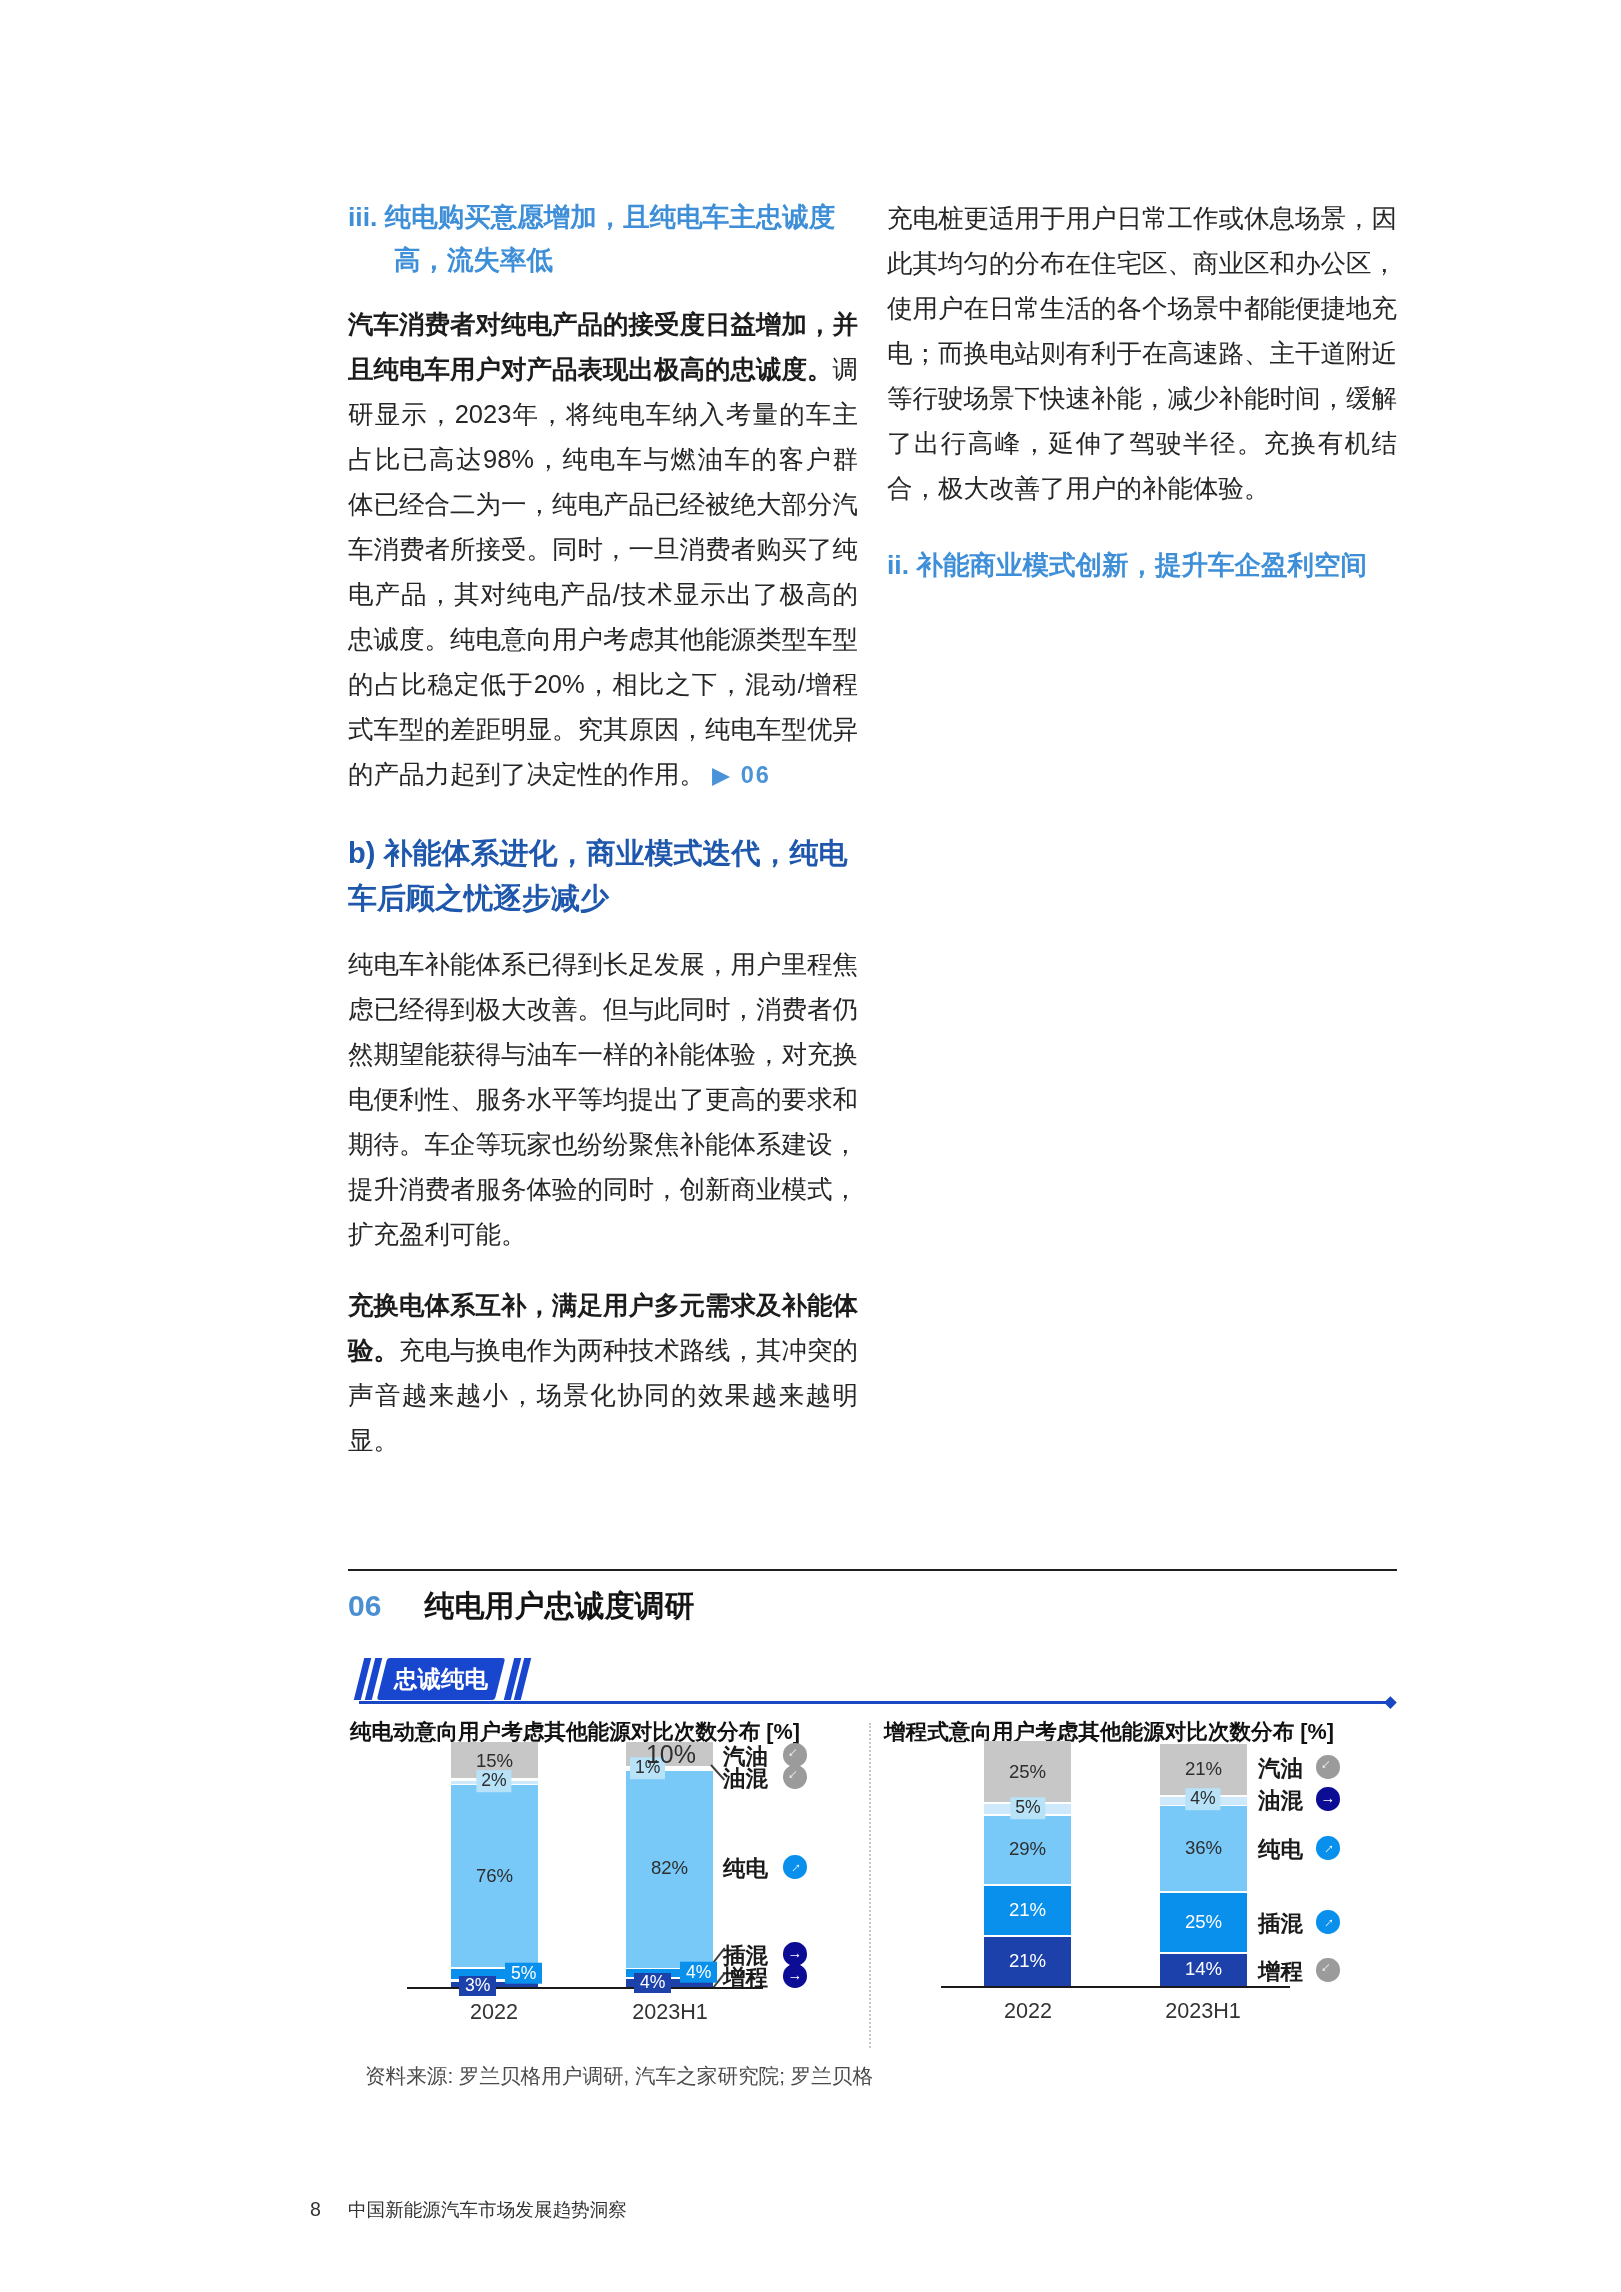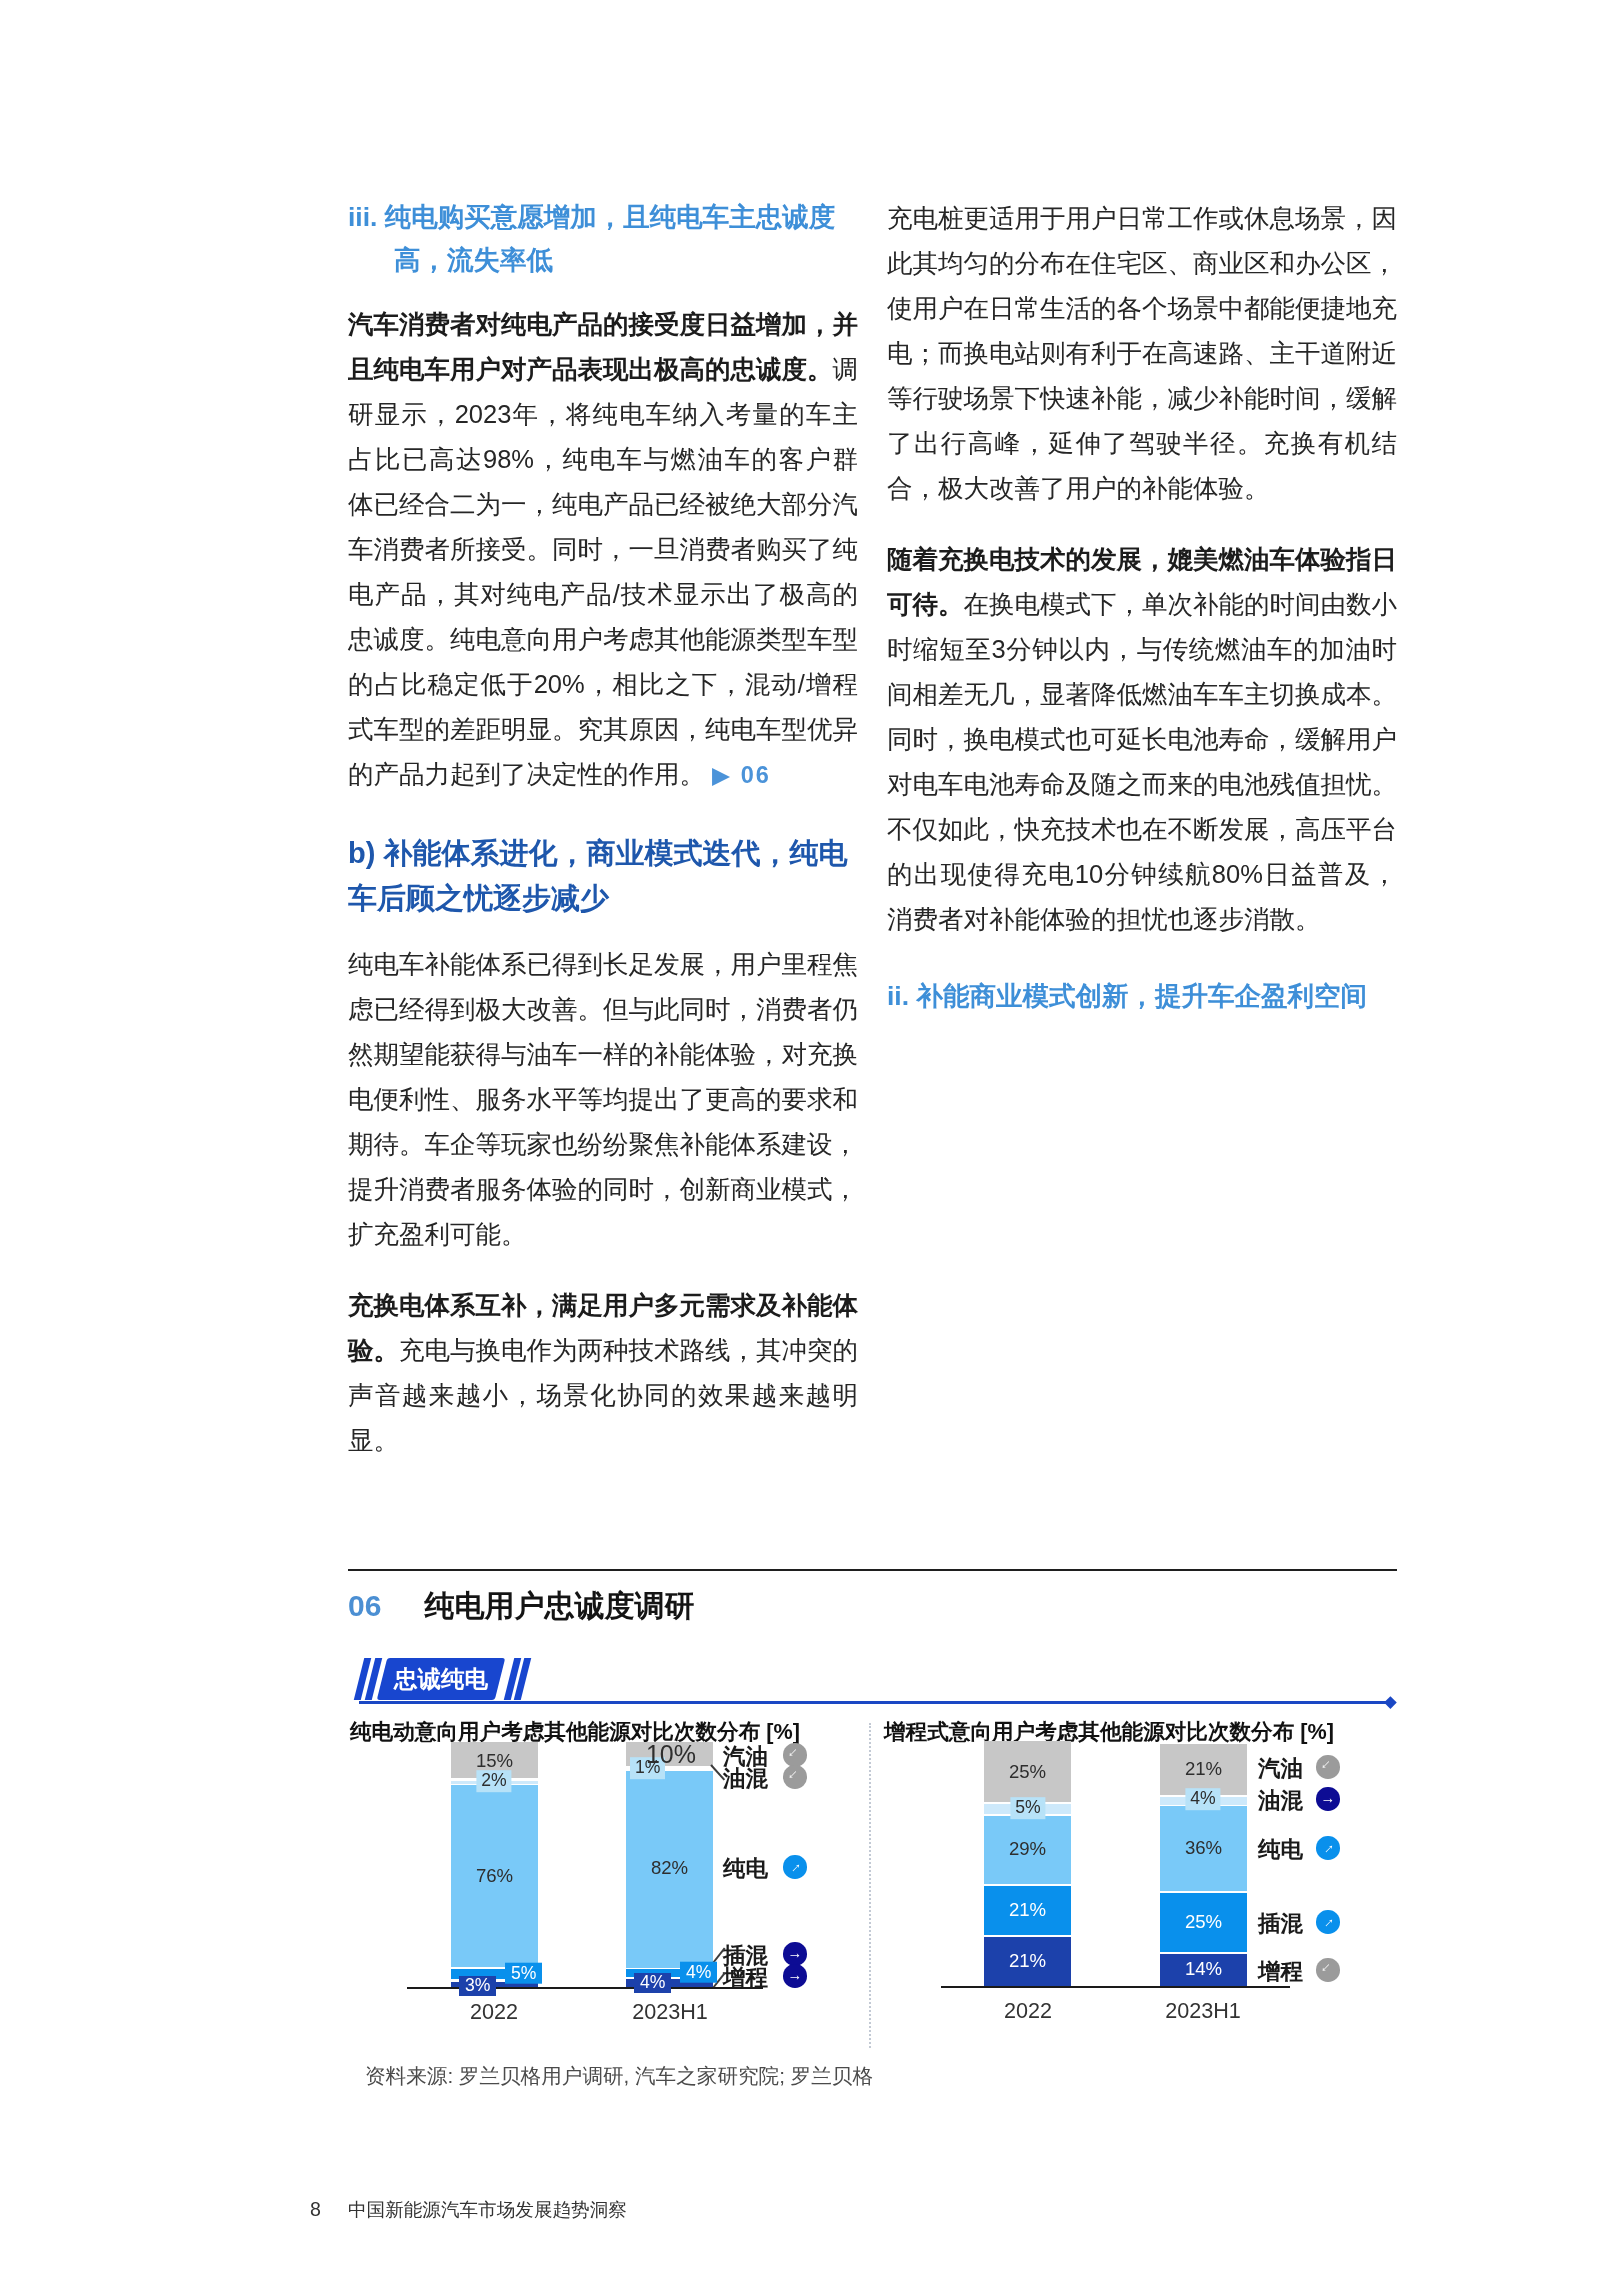--- a/index.html
+++ b/index.html
@@ -47,21 +47,20 @@
   <div class="columns">
     <div class="col">
       <h3 class="h-sky hang first">iii. 纯电购买意愿增加，且纯电车主忠诚度高，流失率低</h3>
       <p><b>汽车消费者对纯电产品的接受度日益增加，并且纯电车用户对产品表现出极高的忠诚度。</b><span>调研显示，2023年，将纯电车纳入考量的车主占比已高达98%，纯电车与燃油车的客户群体已经合二为一，纯电产品已经被绝大部分汽车消费者所接受。同时，一旦消费者购买了纯电产品，其对纯电产品/技术显示出了极高的忠诚度。纯电意向用户考虑其他能源类型车型的占比稳定低于20%，相比之下，混动/增程式车型的差距明显。究其原因，纯电车型优异的产品力起到了决定性的作用。</span> <span class="marker">▶ 06</span></p>
       <h2 class="h-deep">b) 补能体系进化，商业模式迭代，纯电车后顾之忧逐步减少</h2>
       <p>纯电车补能体系已得到长足发展，用户里程焦虑已经得到极大改善。但与此同时，消费者仍然期望能获得与油车一样的补能体验，对充换电便利性、服务水平等均提出了更高的要求和期待。车企等玩家也纷纷聚焦补能体系建设，提升消费者服务体验的同时，创新商业模式，扩充盈利可能。</p>
       <p><b>充换电体系互补，满足用户多元需求及补能体验。</b><span>充电与换电作为两种技术路线，其冲突的声音越来越小，场景化协同的效果越来越明显。</span></p>
     </div>
     <div class="col">
       <p>充电桩更适用于用户日常工作或休息场景，因此其均匀的分布在住宅区、商业区和办公区，使用户在日常生活的各个场景中都能便捷地充电；而换电站则有利于在高速路、主干道附近等行驶场景下快速补能，减少补能时间，缓解了出行高峰，延伸了驾驶半径。充换有机结合，极大改善了用户的补能体验。</p>
-      <p><b>随着充换电技术的发展，媲美燃油车体验指日可待。</b><span>在换电模式下，单次补能的时间由数小时缩短至3分钟以内，与传统燃油车的加油时间相差无几，显著降低燃油车车主切换成本。同时，换电模式也可延长电池寿命，缓解用户对电车电池寿命及随之而来的电池残值担忧。不仅如此，快充技术也在不断发展，高压平台的出现使得充电10分钟续航80%日益普及，消费者对补能体验的担忧也逐步消散。</span></p>
       <h3 class="h-sky">ii. 补能商业模式创新，提升车企盈利空间</h3>
     </div>
   </div>
 
   <div class="fig-rule"></div>
   <div class="fig-head">
     <span class="fig-num">06</span>
     <span class="fig-title">纯电用户忠诚度调研</span>
   </div>
 

